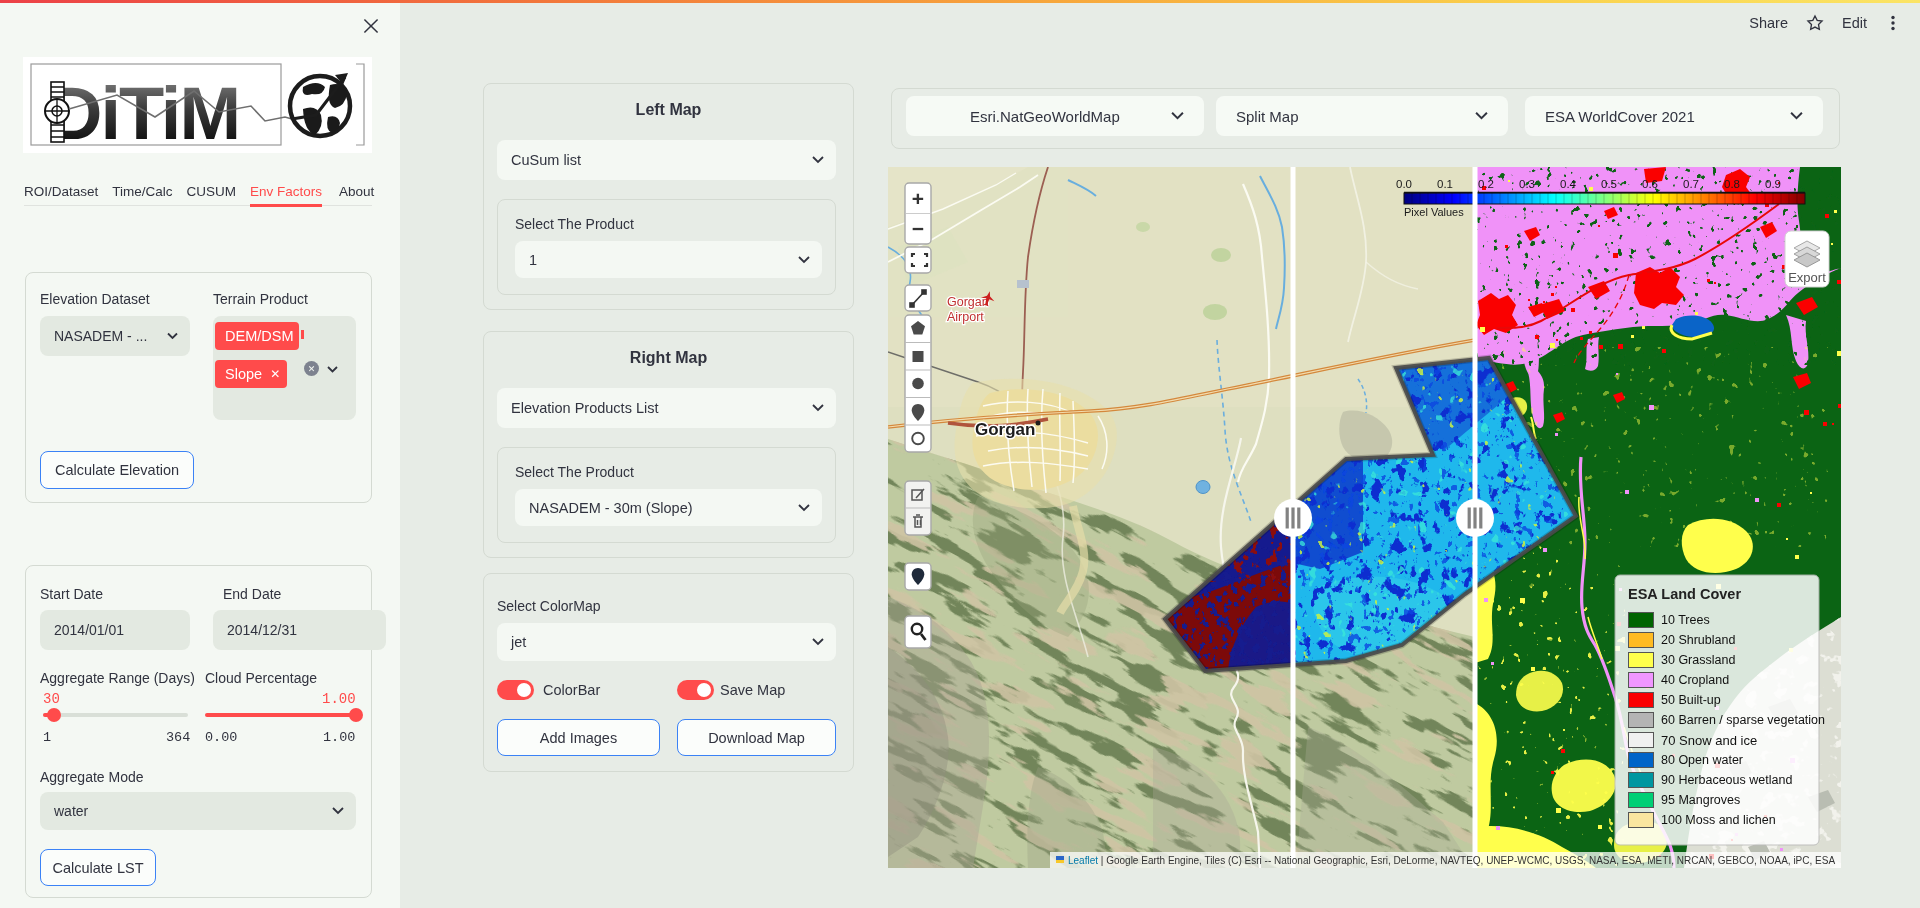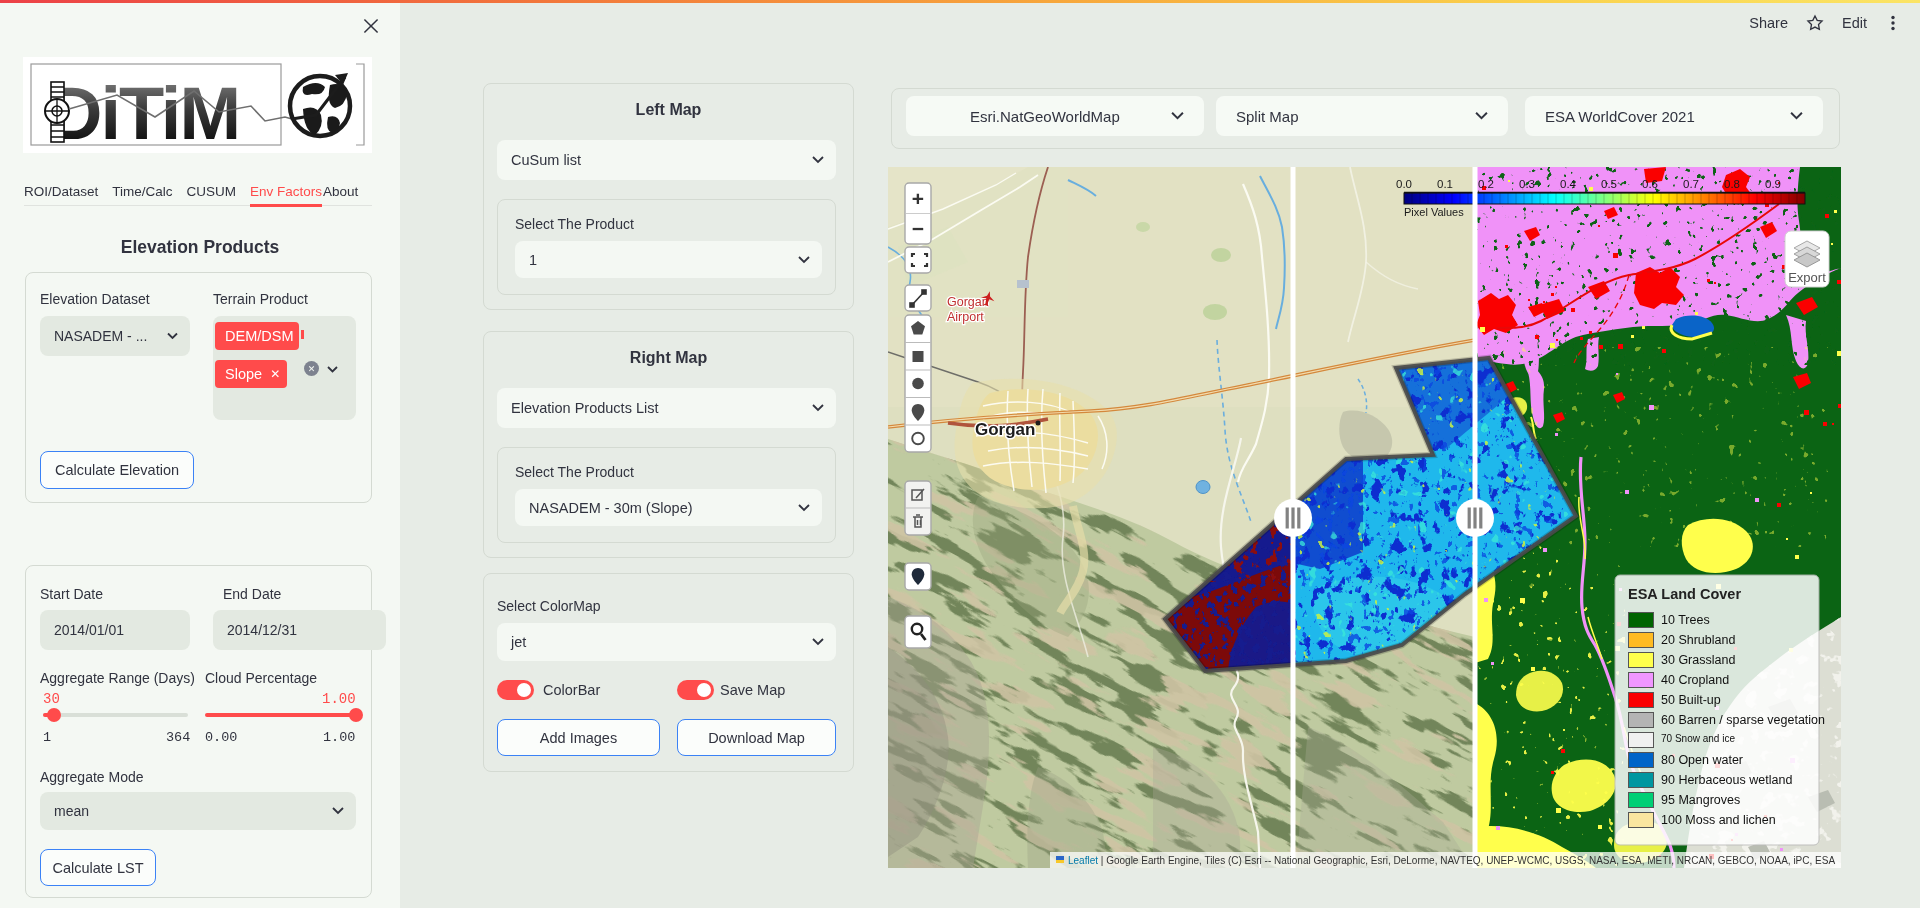--- a/index.html
+++ b/index.html
@@ -69,26 +69,25 @@
       <path d="M280 30 q14 -8 22 0 q-2 9 -13 7 q-11 4 -9 -7z" fill="#1a1a1a"></path>
       <path d="M307 28 q14 -4 17 9 q-2 12 -12 14 q-9 -3 -5 -23z" fill="#1a1a1a"></path>
       <path d="M280 52 q13 -5 18 6 q3 12 -6 20 q-11 -4 -12 -26z" fill="#1a1a1a"></path>
       <path d="M305 60 q10 -3 12 6 q-1 8 -8 10 q-7 -3 -4 -16z" fill="#1a1a1a"></path>
       <path d="M269 62 L293 58 L322 20" fill="none" stroke="#1c1c1c" stroke-width="3"></path>
       <path d="M325 16 l-13 2 l8 10 z" fill="#1c1c1c"></path>
     </svg>
   </div>
 
   <div class="abs" style="left:24px;top:184px;font-size:13.5px;color:#31333F;white-space:nowrap;">
-    <span>ROI/Dataset</span><span style="margin-left:14px;">Time/Calc</span><span style="margin-left:14px;">CUSUM</span><span style="margin-left:14px;color:#ff4b4b;">Env Factors</span><span style="margin-left:1px;">About</span>
+    <span>ROI/Dataset</span><span style="margin-left:14px;">Time/Calc</span><span style="margin-left:14px;">CUSUM</span><span style="margin-left:14px;color:#ff4b4b;">Env Factors</span><span style="margin-left:17px;">About</span>
   </div>
   <div class="abs" style="left:24px;top:205px;width:348px;height:1px;background:#e0e3df;"></div>
   <div class="abs" style="left:250px;top:204px;width:72px;height:3px;background:#ff4b4b;"></div>
 
-  <div class="abs hd" style="left:0;top:237px;width:400px;text-align:center;">Elevation Products</div>
 
   <div class="abs card" style="left:25px;top:272px;width:347px;height:231px;"></div>
   <div class="abs lbl" style="left:40px;top:291px;">Elevation Dataset</div>
   <div class="abs sel" style="left:40px;top:316px;width:150px;height:40px;">
       <span class="tx">NASADEM -&nbsp;...</span>
     <svg class="chev" width="11" height="7" viewBox="0 0 11 7">
         <path d="M1 1l4.5 4.5L10 1" stroke="#31333F" stroke-width="1.8" fill="none"></path>
       </svg>
     </div>
   <div class="abs lbl" style="left:213px;top:291px;">Terrain Product</div>
@@ -120,21 +119,21 @@
   <div class="abs" style="left:43px;top:713px;width:11px;height:4px;background:#ff4b4b;border-radius:2px;"></div>
   <div class="abs" style="left:47px;top:708px;width:14px;height:14px;border-radius:50%;background:#ff4b4b;"></div>
   <div class="abs" style="left:205px;top:713px;width:151px;height:4px;background:#ff4b4b;border-radius:2px;"></div>
   <div class="abs" style="left:349px;top:708px;width:14px;height:14px;border-radius:50%;background:#ff4b4b;"></div>
   <div class="abs mono" style="left:43px;top:730px;font-size:13.5px;">1</div>
   <div class="abs mono" style="left:166px;top:730px;font-size:13.5px;">364</div>
   <div class="abs mono" style="left:205px;top:730px;font-size:13.5px;">0.00</div>
   <div class="abs mono" style="left:323px;top:730px;font-size:13.5px;">1.00</div>
   <div class="abs lbl" style="left:40px;top:769px;">Aggregate Mode</div>
   <div class="abs sel" style="left:40px;top:792px;width:316px;height:38px;">
-      <span class="tx">mean</span>
+      <span class="tx">water</span>
     <svg class="chev" width="12" height="8" viewBox="0 0 12 8">
         <path d="M1 1l5 5L11 1" stroke="#31333F" stroke-width="1.8" fill="none"></path>
       </svg>
     </div>
   <div class="abs btn" style="left:40px;top:849px;width:116px;height:37px;">Calculate LST</div>
 </div>
 
 <div class="abs card" style="left:483px;top:83px;width:371px;height:227px;"></div>
 <div class="abs" style="left:483px;top:101px;width:371px;text-align:center;font-weight:bold;font-size:16px;">Left Map</div>
 <div class="abs selL" style="left:497px;top:140px;width:339px;height:40px;">
@@ -695,21 +694,21 @@
     <div class="abs" style="left:1661px;top:633px;font-size:12.5px;color:#111;white-space:nowrap;">20 Shrubland</div>
     <div class="abs" style="left:1628px;top:652px;width:26px;height:16px;background:#ffff4c;border:1px solid #555;"></div>
     <div class="abs" style="left:1661px;top:653px;font-size:12.5px;color:#111;white-space:nowrap;">30 Grassland</div>
     <div class="abs" style="left:1628px;top:672px;width:26px;height:16px;background:#f096ff;border:1px solid #555;"></div>
     <div class="abs" style="left:1661px;top:673px;font-size:12.5px;color:#111;white-space:nowrap;">40 Cropland</div>
     <div class="abs" style="left:1628px;top:692px;width:26px;height:16px;background:#fa0000;border:1px solid #555;"></div>
     <div class="abs" style="left:1661px;top:693px;font-size:12.5px;color:#111;white-space:nowrap;">50 Built-up</div>
     <div class="abs" style="left:1628px;top:712px;width:26px;height:16px;background:#b4b4b4;border:1px solid #555;"></div>
     <div class="abs" style="left:1661px;top:713px;font-size:12.5px;color:#111;white-space:nowrap;">60 Barren / sparse vegetation</div>
     <div class="abs" style="left:1628px;top:732px;width:26px;height:16px;background:#f0f0f0;border:1px solid #555;"></div>
-    <div class="abs" style="left:1661px;top:733px;font-size:10px;color:#111;white-space:nowrap;">70 Snow and ice</div>
+    <div class="abs" style="left:1661px;top:733px;font-size:13px;color:#111;white-space:nowrap;">70 Snow and ice</div>
     <div class="abs" style="left:1628px;top:752px;width:26px;height:16px;background:#0064c8;border:1px solid #555;"></div>
     <div class="abs" style="left:1661px;top:753px;font-size:12.5px;color:#111;white-space:nowrap;">80 Open water</div>
     <div class="abs" style="left:1628px;top:772px;width:26px;height:16px;background:#0096a0;border:1px solid #555;"></div>
     <div class="abs" style="left:1661px;top:773px;font-size:12.5px;color:#111;white-space:nowrap;">90 Herbaceous wetland</div>
     <div class="abs" style="left:1628px;top:792px;width:26px;height:16px;background:#00cf75;border:1px solid #555;"></div>
     <div class="abs" style="left:1661px;top:793px;font-size:12.5px;color:#111;white-space:nowrap;">95 Mangroves</div>
     <div class="abs" style="left:1628px;top:812px;width:26px;height:16px;background:#fae6a0;border:1px solid #555;"></div>
     <div class="abs" style="left:1661px;top:813px;font-size:12.5px;color:#111;white-space:nowrap;">100 Moss and lichen</div>
   </div>
 </body></html>

